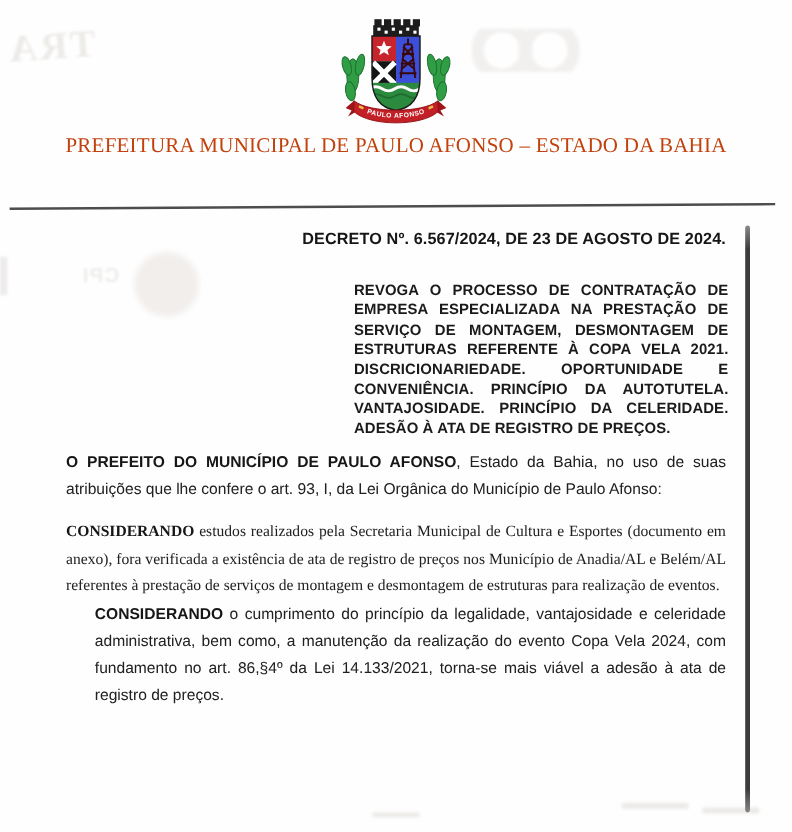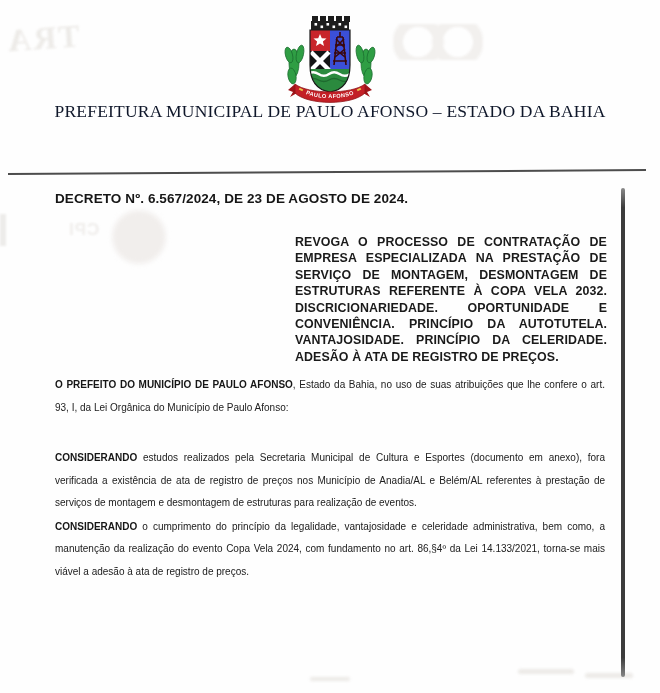--- a/index.html
+++ b/index.html
@@ -36,45 +36,45 @@
   .smudge-1{left:518px;top:669px;width:56px;height:5px;}
   .smudge-2{left:585px;top:673px;width:48px;height:5px;}
   .smudge-3{left:310px;top:677px;width:40px;height:4px;}
   .page-edge-shadow{
     position:absolute;left:621px;top:188px;width:4px;height:489px;border-radius:3px;
     background:linear-gradient(#8a8a8a,#3c3c3c 4%,#3c3c3c 96%,#868686);
   }
   
   .crest{position:absolute;left:50%;top:13px;transform:translateX(-50%);}
   .org-header{
-    position:absolute;left:0;top:100px;width:660px;text-align:center;
+    position:absolute;left:0;top:110px;width:660px;text-align:center;
     font-family:"Liberation Serif",serif;font-size:17.5px;line-height:22px;
-    color:#0f172a;letter-spacing:.2px;
+    color:#c2410c;letter-spacing:.2px;
   }
   .divider-rule{
     position:absolute;left:8px;top:173px;width:638px;height:2.2px;background:#4d4d4d;
     transform:rotate(-.35deg);transform-origin:left center;
   }
   
   .doc-body{position:absolute;left:55px;top:191px;width:550px;}
   .decree-title{
-    margin:0;text-align:left;font-weight:bold;font-size:13.5px;
+    margin:0;text-align:right;font-weight:bold;font-size:13.5px;
     color:#161616;letter-spacing:.1px;
   }
   .summary{
     margin:28px 0 0 240px;width:312px;text-align:justify;font-weight:bold;
     font-size:12.4px;line-height:16.4px;color:#1a1a1a;letter-spacing:.1px;
   }
   .para{
-    margin:0;text-align:justify;font-size:10px;line-height:22.5px;color:#202020;
+    margin:0;text-align:justify;font-size:13px;line-height:22.5px;color:#202020;
   }
   .preamble{margin-top:9px;}
-  .considerando-1{margin-top:28px;}
+  .considerando-1{margin-top:13px;font-family:Liberation Serif, serif;}
   .considerando-2{margin-top:1px;}
-  .considerando-3{margin-top:1px;}
+  .considerando-3{margin-top:1px;margin-left:24px;}
   .lead{font-weight:bold;color:#161616;}
 </style>
 </head>
 <body>
 
 <div class="ghost ghost-tra">TRA</div>
 <div class="ghost ghost-rings"></div>
 <div class="ghost ghost-stamp"></div>
 <div class="ghost ghost-cpi">CPI</div>
 <div class="ghost ghost-edge"></div>
@@ -160,21 +160,21 @@
 
 <div class="org-header">
   <div>PREFEITURA MUNICIPAL DE PAULO AFONSO – ESTADO DA BAHIA</div>
 </div>
 
 <div class="divider-rule"></div>
 
 <div class="doc-body">
   <p class="decree-title">DECRETO Nº. 6.567/2024, DE 23 DE AGOSTO DE 2024.</p>
 
-  <p class="summary">REVOGA O PROCESSO DE CONTRATAÇÃO DE EMPRESA ESPECIALIZADA NA PRESTAÇÃO DE SERVIÇO DE MONTAGEM, DESMONTAGEM DE ESTRUTURAS REFERENTE À COPA VELA 2032. DISCRICIONARIEDADE. OPORTUNIDADE E CONVENIÊNCIA. PRINCÍPIO DA AUTOTUTELA. VANTAJOSIDADE. PRINCÍPIO DA CELERIDADE. ADESÃO À ATA DE REGISTRO DE PREÇOS.</p>
+  <p class="summary">REVOGA O PROCESSO DE CONTRATAÇÃO DE EMPRESA ESPECIALIZADA NA PRESTAÇÃO DE SERVIÇO DE MONTAGEM, DESMONTAGEM DE ESTRUTURAS REFERENTE À COPA VELA 2021. DISCRICIONARIEDADE. OPORTUNIDADE E CONVENIÊNCIA. PRINCÍPIO DA AUTOTUTELA. VANTAJOSIDADE. PRINCÍPIO DA CELERIDADE. ADESÃO À ATA DE REGISTRO DE PREÇOS.</p>
 
   <p class="para preamble"><span class="lead">O PREFEITO DO MUNICÍPIO DE PAULO AFONSO</span><span>, Estado da Bahia, no uso de suas atribuições que lhe confere o art. 93, I, da Lei Orgânica do Município de Paulo Afonso:</span></p>
 
   <p class="para considerando-1"><span class="lead">CONSIDERANDO</span><span> estudos realizados pela Secretaria Municipal de Cultura e Esportes (documento em anexo), fora verificada a existência de ata de registro de preços nos Município de Anadia/AL e Belém/AL referentes à prestação de serviços de montagem e desmontagem de estruturas para realização de eventos.</span></p>
 
 
   <p class="para considerando-3"><span class="lead">CONSIDERANDO</span><span> o cumprimento do princípio da legalidade, vantajosidade e celeridade administrativa, bem como, a manutenção da realização do evento Copa Vela 2024, com fundamento no art. 86,§4º da Lei 14.133/2021, torna-se mais viável a adesão à ata de registro de preços.</span></p>
 </div>
 
 </body></html>

